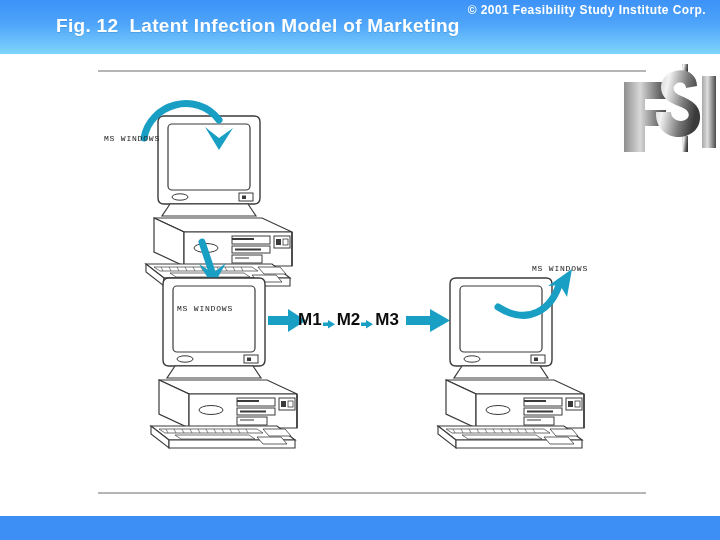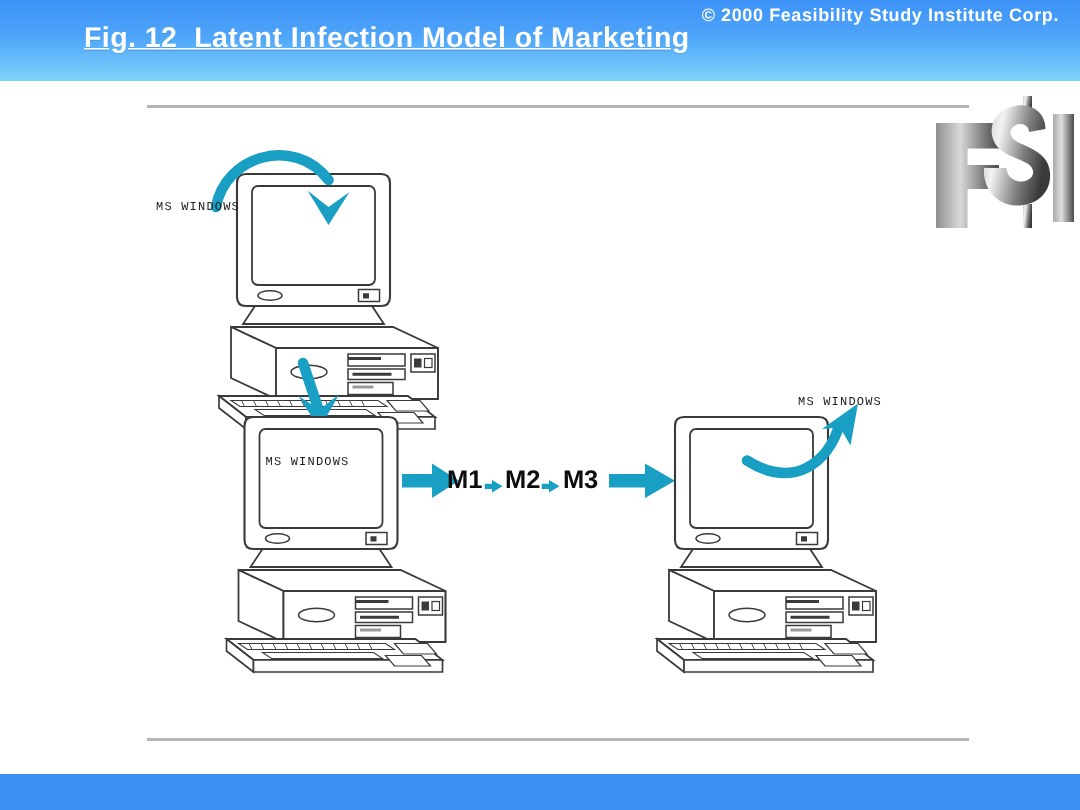--- a/index.html
+++ b/index.html
@@ -27,21 +27,20 @@
   #page-title {
     position: absolute;
     left: 56px;
     top: 15px;
     font-size: 19px;
     font-weight: bold;
     color: #ffffff;
     letter-spacing: 0.3px;
     white-space: pre;
     text-shadow: 0 1px 0 rgba(0,0,0,0.10);
-    text-decoration: underline;
   }
 
   
   #footer-bar {
     position: absolute;
     left: 0; top: 516px;
     width: 720px;
     height: 24px;
     background: #3d8ef5;
   }
@@ -273,13 +272,13 @@
   <span class="seq-arrow">
     <svg viewBox="0 0 13 12" xmlns="http://www.w3.org/2000/svg" width="13" height="12">
       <rect x="0" y="4.5" width="6" height="3.5" fill="#1a9fc4"></rect>
       <path d="M5 2 L12 6.2 L5 10.4 Z" fill="#1a9fc4"></path>
     </svg>
   </span>
   <span>M3</span>
 </div>
 
 <div id="footer-bar"></div>
-<div id="footer-text">© 2000 Feasibility Study Institute Corp.</div>
+<div id="footer-text">© 2001 Feasibility Study Institute Corp.</div>
 
 </body></html>

